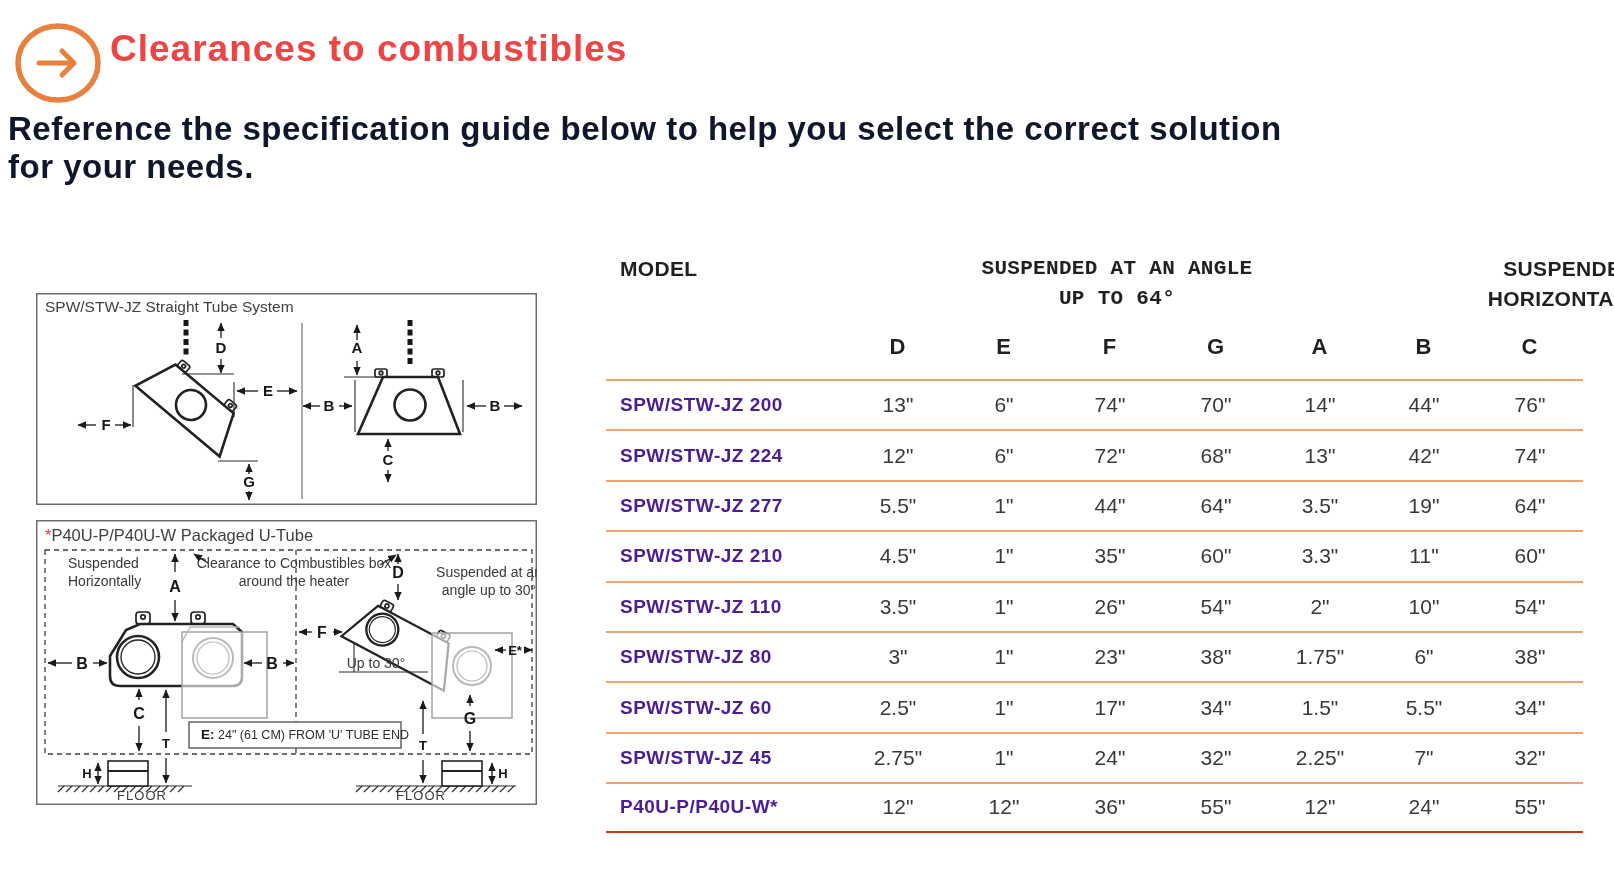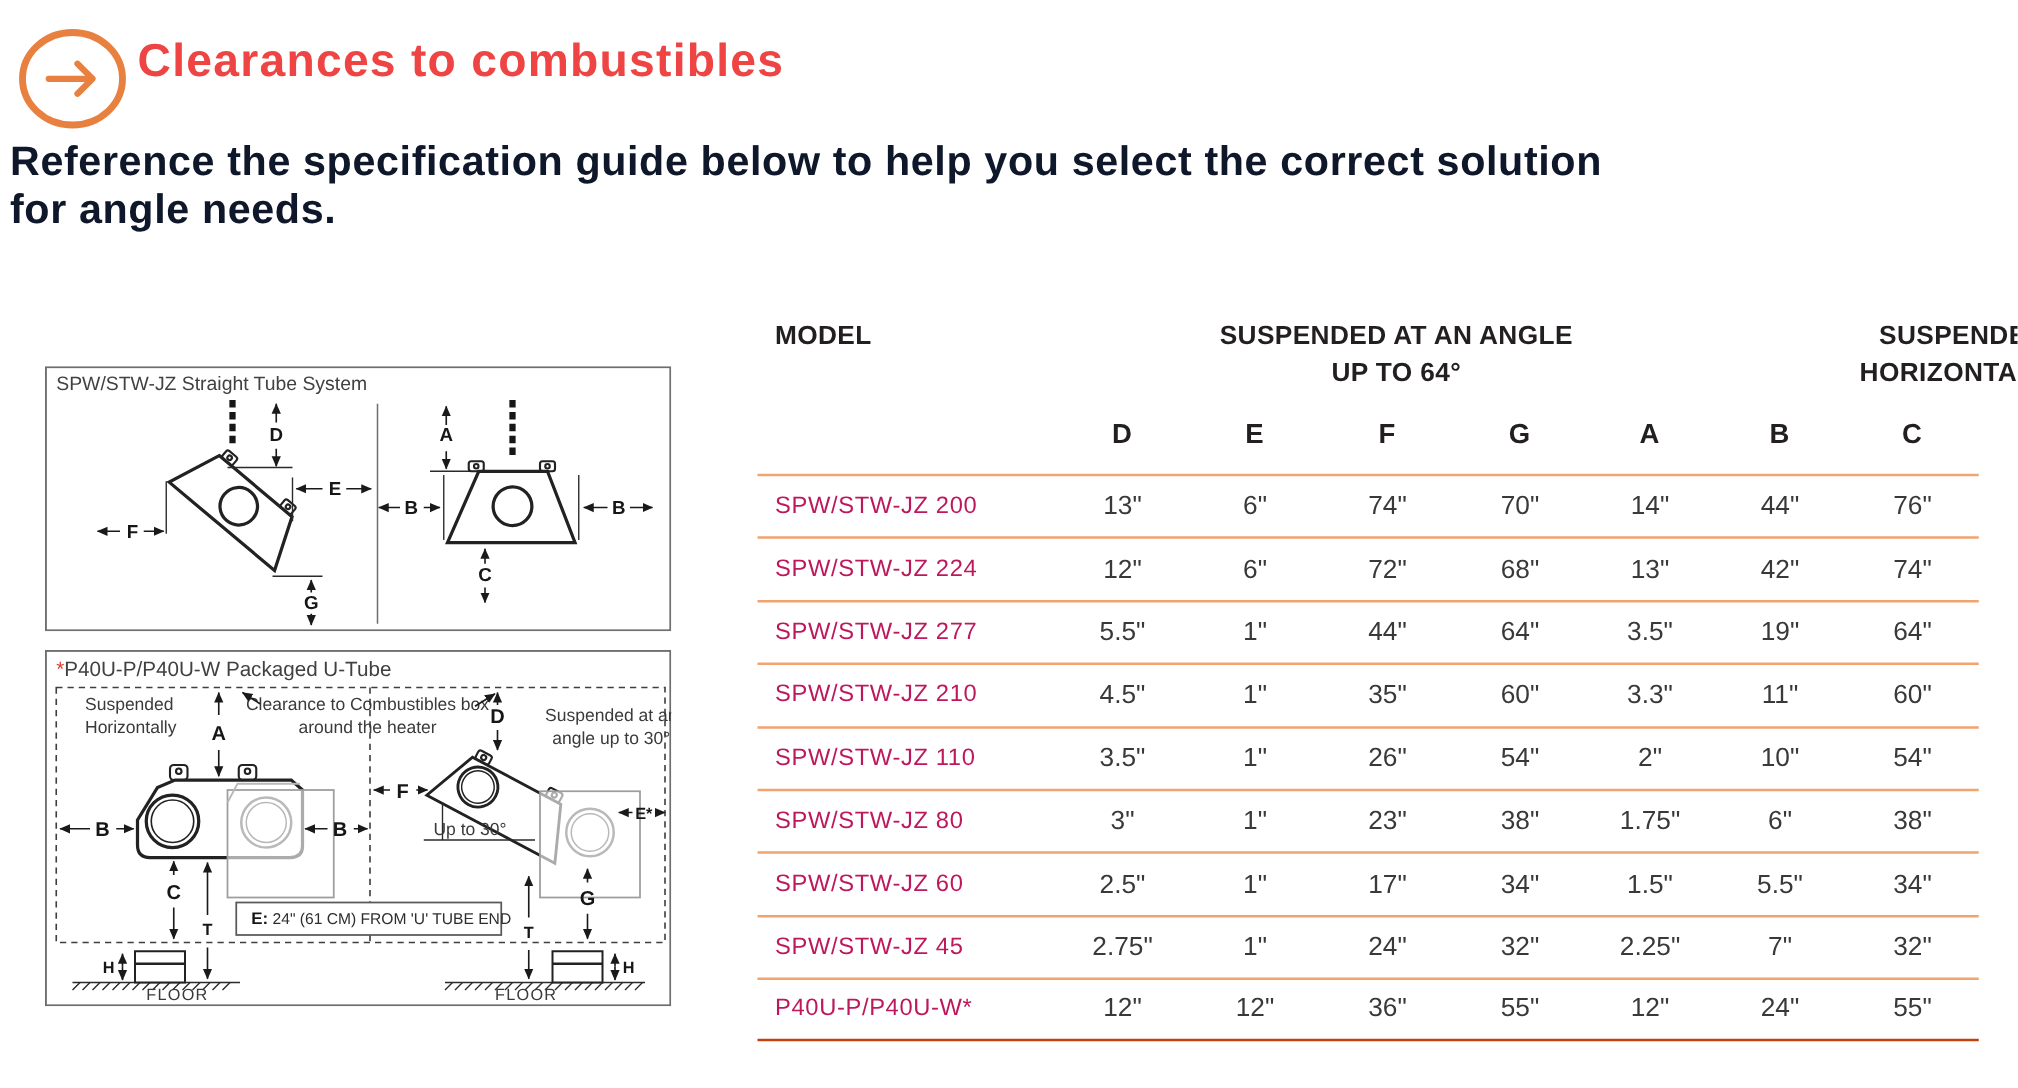--- a/index.html
+++ b/index.html
@@ -11,28 +11,28 @@
   
   .hdr-icon{left:13px;top:22px;width:88px;height:84px;}
   .page-title{left:110px;top:28px;font-size:37px;font-weight:900;letter-spacing:1px;color:#ef4444;margin:0;}
   .subtitle{left:8px;top:110px;font-size:33px;font-weight:bold;color:#0f172a;line-height:38px;letter-spacing:.5px;}
   
   .spec-table{left:606px;top:240px;width:977px;}
   .tgrid{display:grid;grid-template-columns:239px 106px 106px 106px 106px 102px 106px 106px;}
   .ghead{padding-top:14px;height:60px;gap:24px;}
   .ghead .cell{font-size:21px;font-weight:bold;color:#231f20;line-height:30px;text-align:center;letter-spacing:.3px;}
   .ghead .model-h{text-align:left;padding-left:14px;}
-  .span4{grid-column:2 / span 4;}
+  .span4{grid-column:2 / span 4;font-family:Liberation Mono, monospace;}
   .span3{grid-column:6 / span 3;}
   .letters{height:65px;align-items:center;}
   .letters .cell{font-size:22px;font-weight:800;letter-spacing:1px;color:#231f20;text-align:center;}
   .trow{display:grid;grid-template-columns:239px 106px 106px 106px 106px 102px 106px 106px;
         height:50.4px;box-sizing:border-box;border-top:2px solid #f0a470;align-items:center;}
   .trow:last-child{border-bottom:2px solid #c2410c;}
-  .trow .model{font-size:19px;font-weight:normal;letter-spacing:.5px;color:#be185d;padding-left:14px;}
+  .trow .model{font-size:19px;font-weight:bold;letter-spacing:.5px;color:#4c1d95;padding-left:14px;}
   .trow .val{font-size:21px;color:#39383a;text-align:center;}
   
   svg text{font-family:"Liberation Sans",sans-serif;}
   .dg-title{font-size:15.5px;fill:#414042;}
   .dg-title2{font-size:16.5px;fill:#414042;}
   .dim{font-size:15px;font-weight:bold;fill:#161616;text-anchor:middle;}
   .dim2{font-size:16px;font-weight:bold;fill:#161616;text-anchor:middle;}
   .dimsm{font-size:13px;font-weight:bold;fill:#161616;text-anchor:middle;}
   .cap{font-size:14px;fill:#3a3a3a;}
   .capc{font-size:14px;fill:#3a3a3a;text-anchor:middle;}
@@ -51,21 +51,21 @@
 <body>
 
 <svg class="abs hdr-icon" viewBox="0 0 88 84">
   <ellipse cx="45" cy="41" rx="40" ry="37" fill="none" stroke="#E8803F" stroke-width="5.5"></ellipse>
   <line x1="26" y1="41" x2="58" y2="41" stroke="#E8803F" stroke-width="5" stroke-linecap="round"></line>
   <polyline points="49,29 61,41 49,53" fill="none" stroke="#E8803F" stroke-width="5" stroke-linecap="round" stroke-linejoin="round"></polyline>
 </svg>
 <h1 class="abs page-title">Clearances to combustibles</h1>
 <div class="abs subtitle">
   <div>Reference the specification guide below to help you select the correct solution</div>
-  <div>for angle needs.</div>
+  <div>for your needs.</div>
 </div>
 
 <svg class="abs" style="left:36px;top:293px;" width="501" height="212" viewBox="0 0 501 212">
   <defs>
     <marker id="ar1" markerUnits="userSpaceOnUse" markerWidth="9" markerHeight="9" refX="8" refY="4.5" orient="auto">
       <path d="M0,0.8 L8.5,4.5 L0,8.2 z" fill="#1a1a1a"></path>
     </marker>
   </defs>
   <rect class="brd" x="0.75" y="0.75" width="499.5" height="210.5"></rect>
   <text class="dg-title" x="9" y="19">SPW/STW-JZ Straight Tube System</text>

